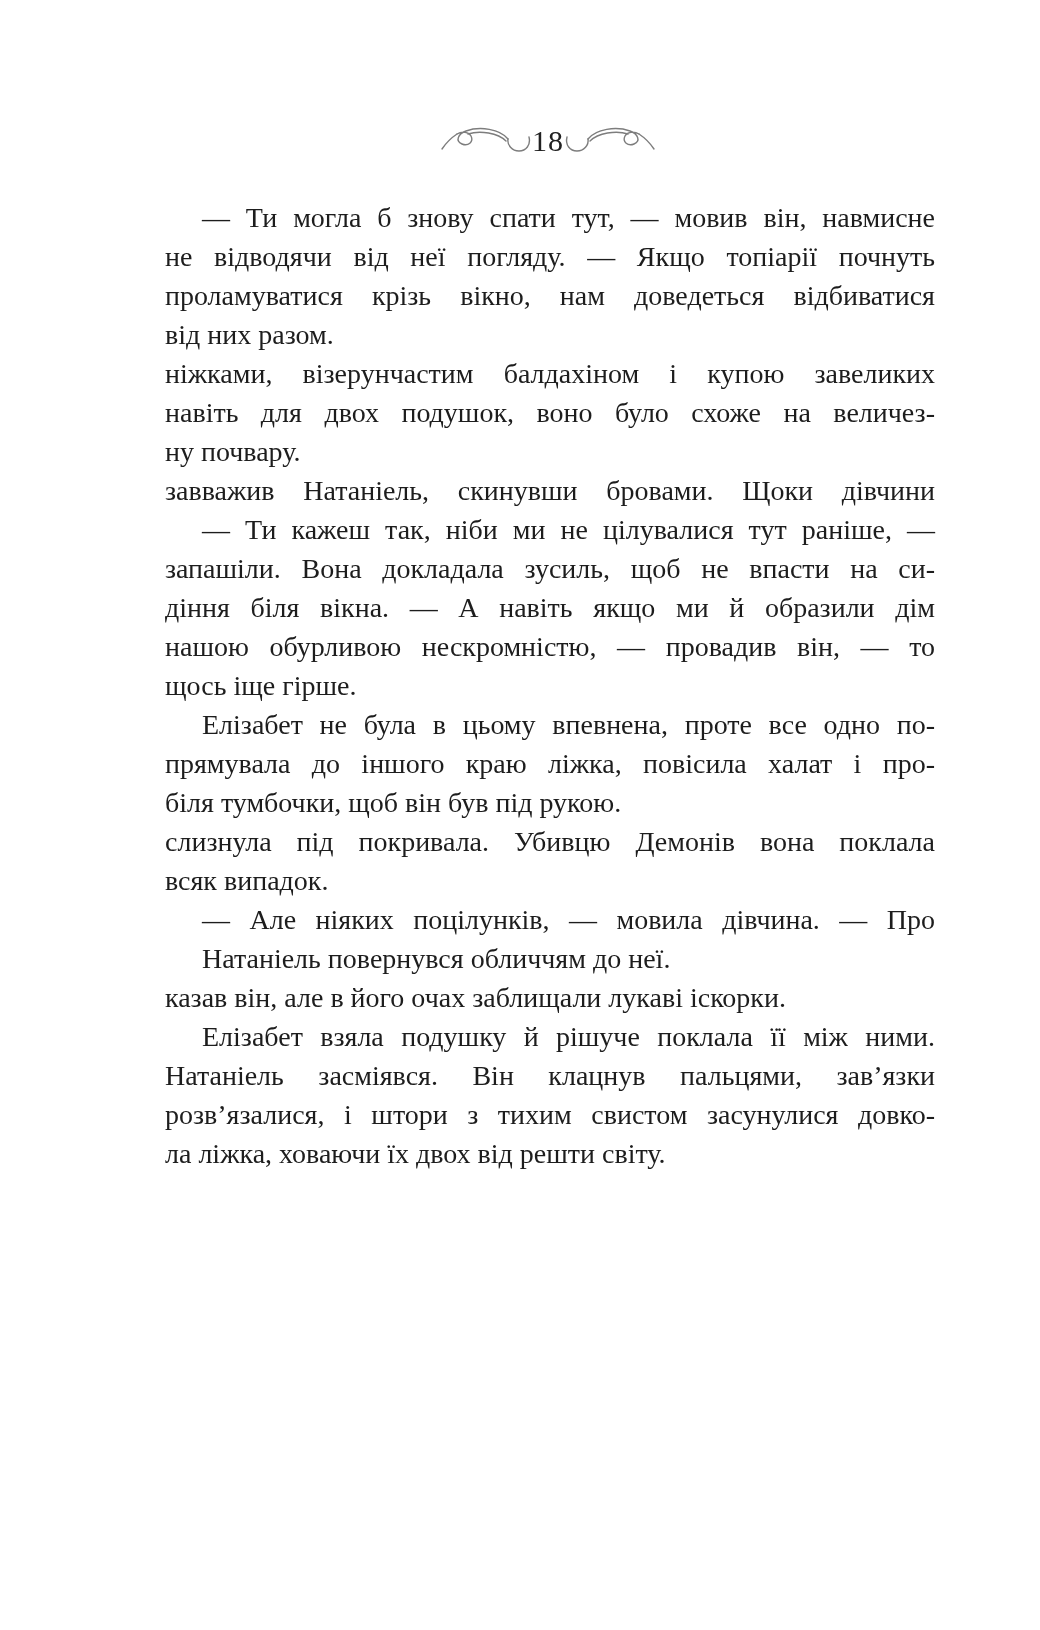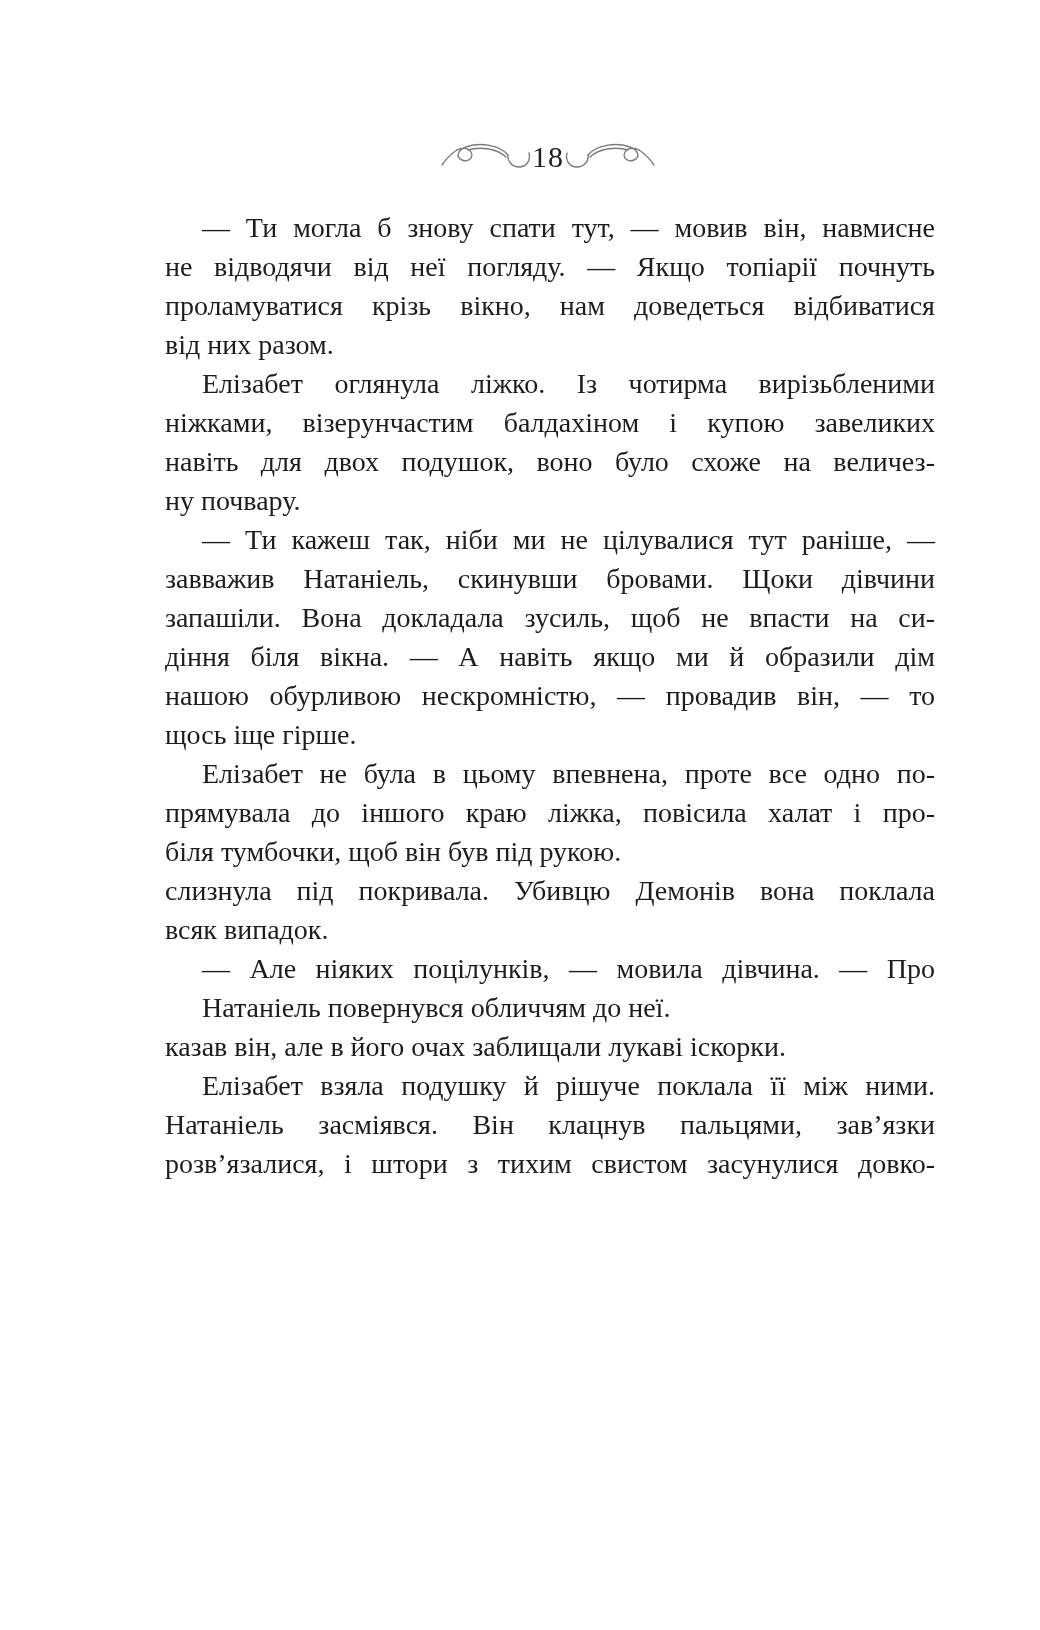--- a/index.html
+++ b/index.html
@@ -14,35 +14,34 @@
   }
   .page-header {
     position: absolute;
     top: 120px;
     left: 56px;
     width: 984px;
     height: 42px;
     display: flex;
     justify-content: center;
     align-items: center;
-    margin-top: 16px;
   }
   .page-number {
     font-size: 30px;
     line-height: 1;
     color: #212121;
     letter-spacing: 1px;
   }
   .flourish { color: #7d7d7d; display: block; }
   .flourish svg { display: block; }
   .flourish.left svg { transform: scaleX(-1); }
   .text-block {
     position: absolute;
     left: 165px;
-    top: 208px;
+    top: 198px;
     width: 770px;
     font-size: 28px;
     line-height: 39px;
   }
   .para { margin: 0; }
   .line {
     text-align: justify;
     text-align-last: justify;
     height: 39px;
     overflow: visible;
@@ -80,28 +79,27 @@
   </header>
 
   <main class="text-block">
       <div class="para">
         <div class="line first">— Ти могла б знову спати тут, — мовив він, навмисне</div>
         <div class="line">не відводячи від неї погляду. — Якщо топіарії почнуть</div>
         <div class="line">проламуватися крізь вікно, нам доведеться відбиватися</div>
         <div class="line last">від них разом.</div>
       </div>
       <div class="para">
-        <div class="line first">Елізабет оглянула ліжко. Із чотирма вирізьбленими</div>
         <div class="line">ніжками, візерунчастим балдахіном і купою завеликих</div>
         <div class="line">навіть для двох подушок, воно було схоже на величез-</div>
         <div class="line last">ну почвару.</div>
       </div>
       <div class="para">
+        <div class="line">завважив Натаніель, скинувши бровами. Щоки дівчини</div>
         <div class="line first">— Ти кажеш так, ніби ми не цілувалися тут раніше, —</div>
-        <div class="line">завважив Натаніель, скинувши бровами. Щоки дівчини</div>
         <div class="line">запашіли. Вона докладала зусиль, щоб не впасти на си-</div>
         <div class="line">діння біля вікна. — А навіть якщо ми й образили дім</div>
         <div class="line">нашою обурливою нескромністю, — провадив він, — то</div>
         <div class="line last">щось іще гірше.</div>
       </div>
       <div class="para">
         <div class="line first">Елізабет не була в цьому впевнена, проте все одно по-</div>
         <div class="line">прямувала до іншого краю ліжка, повісила халат і про-</div>
         <div class="line last">біля тумбочки, щоб він був під рукою.</div>
         <div class="line">слизнула під покривала. Убивцю Демонів вона поклала</div>
@@ -113,16 +111,17 @@
       <div class="para">
         <div class="line first last">Натаніель повернувся обличчям до неї.</div>
       </div>
       <div class="para">
         <div class="line last">казав він, але в його очах заблищали лукаві іскорки.</div>
       </div>
       <div class="para">
         <div class="line first">Елізабет взяла подушку й рішуче поклала її між ними.</div>
         <div class="line">Натаніель засміявся. Він клацнув пальцями, зав’язки</div>
         <div class="line">розв’язалися, і штори з тихим свистом засунулися довко-</div>
+        <div class="line last">ла ліжка, ховаючи їх двох від решти світу.</div>
       </div>
     </main>
 
 </div>
 
 </body></html>

